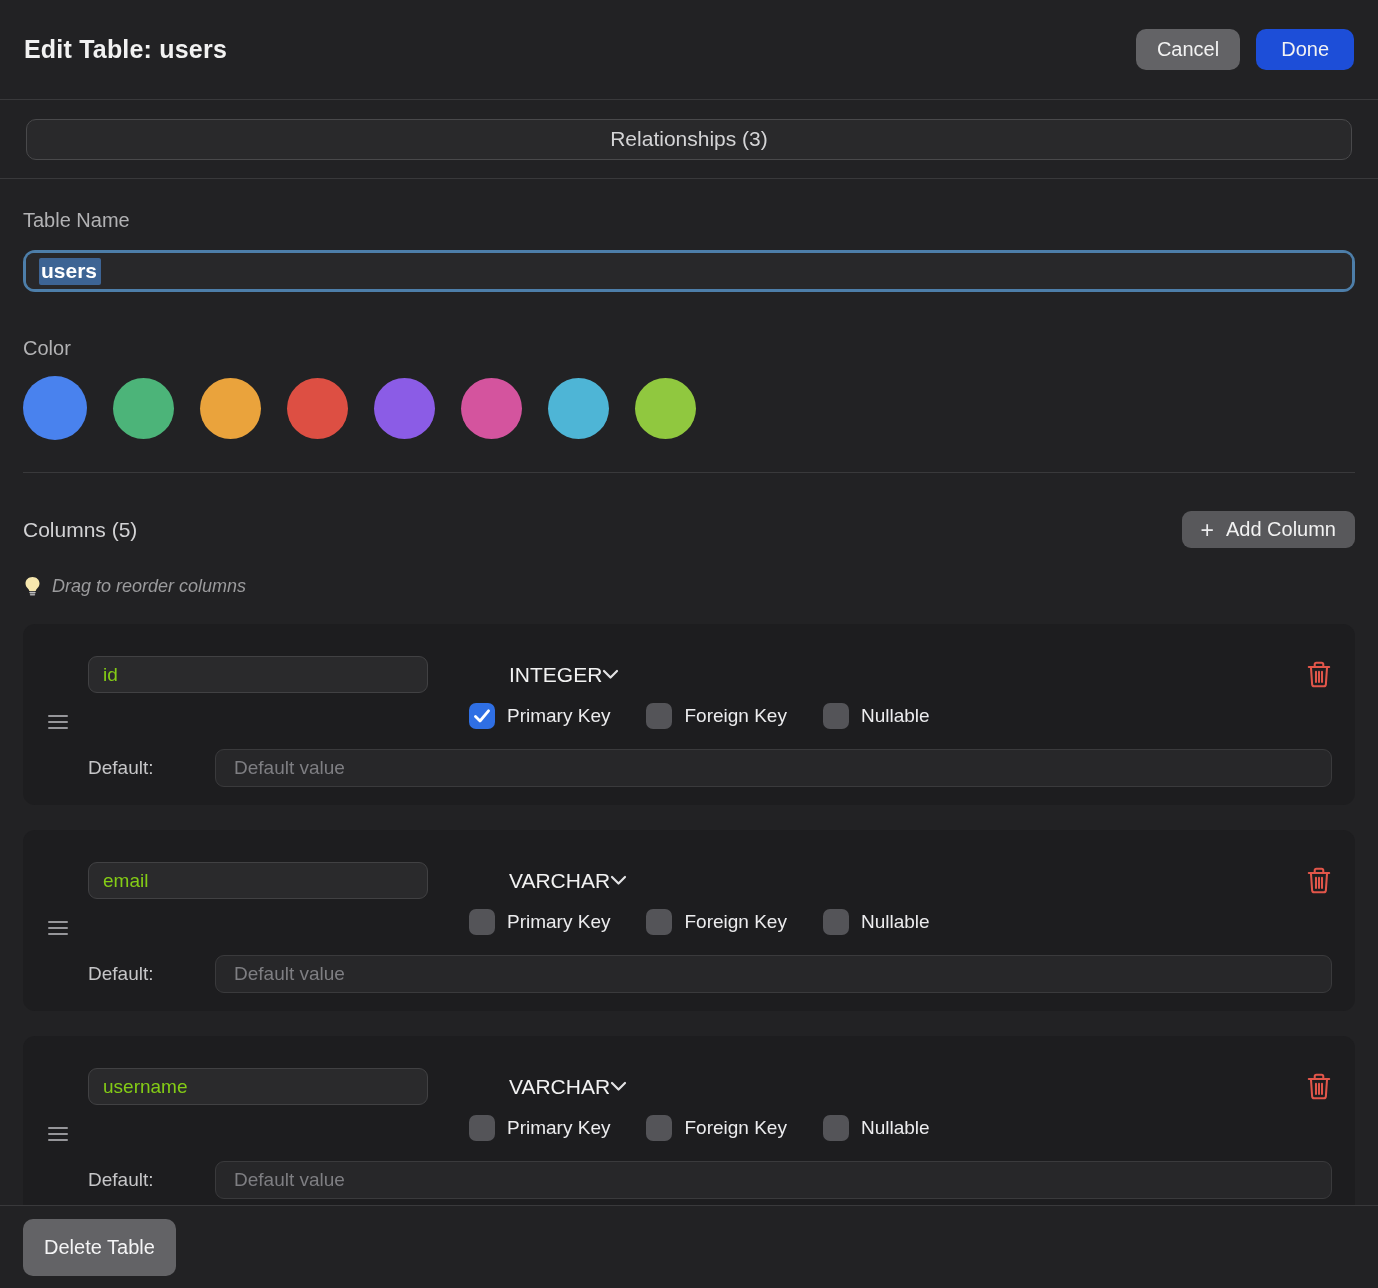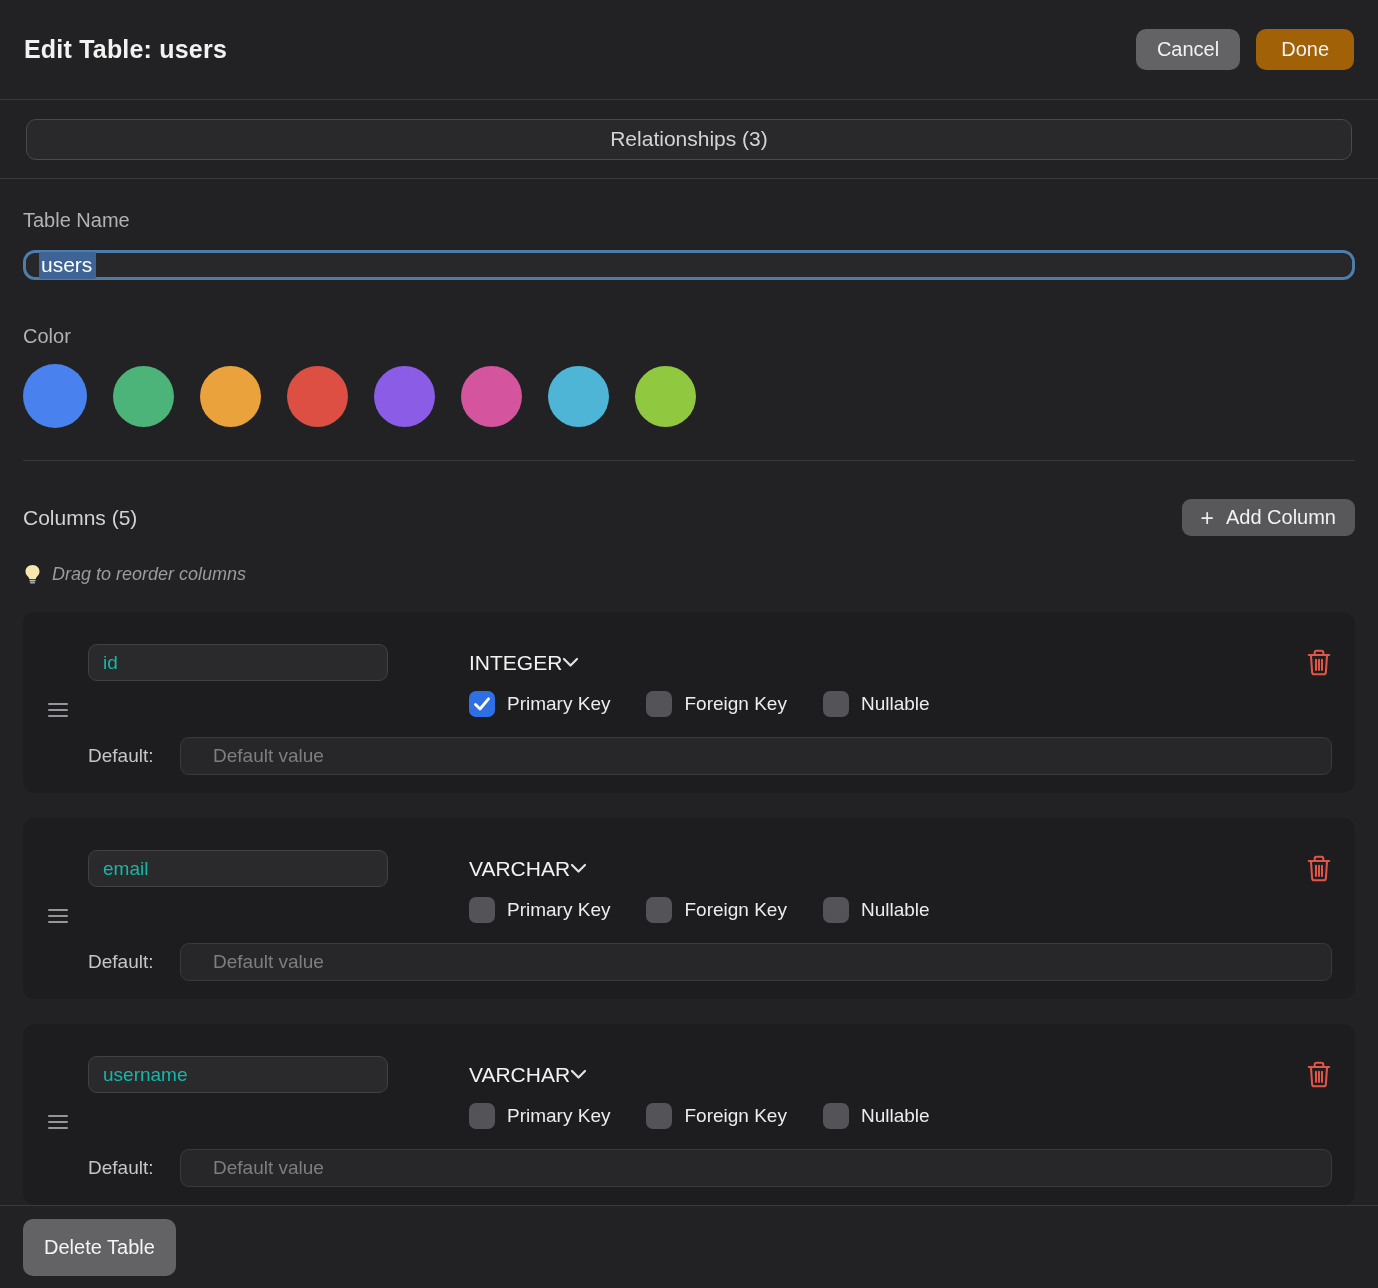--- a/index.html
+++ b/index.html
@@ -5,38 +5,38 @@
   * { margin:0; padding:0; box-sizing:border-box; font-family:"Liberation Sans", sans-serif; }
   html,body { width:1378px; height:1288px; overflow:hidden; }
   body { background:#222224; color:#f0f0f0; }
 
   
   .header { height:100px; display:flex; align-items:center; padding:0 24px;
             border-bottom:1px solid #39393b; }
   .title { font-size:25px; font-weight:bold; color:#f2f2f2; margin-right:auto; letter-spacing:.2px; }
   .btn { border:none; font-size:20px; color:#f2f2f2; border-radius:10px; padding:9px 21px; cursor:pointer; }
   .btn-cancel { background:#636366; margin-right:16px; }
-  .btn-done { background:#a16207; padding:9px 25px; }
+  .btn-done { background:#1d4ed8; padding:9px 25px; }
 
   
   .tabbar { height:79px; display:flex; align-items:center; padding:0 26px;
             border-bottom:1px solid #39393b; }
   .segmented { flex:1; height:41px; background:#29292b; border:1px solid #49494b;
                border-radius:10px; display:flex; padding:2px; }
   .segment { flex:1; display:flex; align-items:center; justify-content:center;
              font-size:21px; color:#d4d4d6; border-radius:8px; cursor:pointer; }
   .segment.selected { background:#636366; color:#f2f2f2; }
 
   
   .content { height:1026px; overflow:hidden; padding:0 23px; }
   .field-label { font-size:20px; color:#b2b2b4; }
   .lbl-tablename { margin-top:30px; }
   .name-wrap { margin-top:18px; border:3px solid #4d7ea9; border-radius:12px; background:#232325; }
-  .name-inner { height:24px; border-radius:13px; background:#28282a; display:flex;
-                align-items:center; padding:0 13px; font-size:21px; color:#fff; }
+  .name-inner { height:36px; border-radius:8px; background:#28282a; display:flex;
+                align-items:center; padding:0 13px; font-size:21px; color:#fff;font-weight:bold; }
   .sel-text { background:#3d6494; padding:1px 4px 2px 2px; border-radius:2px; }
 
   .lbl-color { margin-top:45px; }
   .swatches { margin-top:16px; display:flex; align-items:center; gap:26px; height:64px; }
   .swatch { width:61px; height:61px; border-radius:50%; cursor:pointer; }
   .swatch.selected { width:64px; height:64px; }
 
   .divider { margin-top:32px; height:1px; background:#39393b; }
 
   .cols-head { margin-top:38px; display:flex; align-items:center; justify-content:space-between; }
@@ -50,40 +50,40 @@
 
   .cards { margin-top:27px; }
   .card { background:#1d1d1f; border-radius:12px; padding:32px 23px 18px 0;
           display:grid; grid-template-columns:65px 1fr; }
   .card + .card { margin-top:25px; }
   .handle { align-self:center; margin-left:25px; width:20px; display:flex;
             flex-direction:column; gap:4px; cursor:grab; }
   .handle span { height:2px; background:#96969a; border-radius:1px; }
 
   .row1 { display:flex; align-items:center; }
-  .col-name-input { width:300px; height:37px; background:#2a2a2c; border:1px solid #414143;
-                    border-radius:9px; padding:0 14px; font-size:19px; color:#14b8a6; outline:none; }
+  .col-name-input { width:340px; height:37px; background:#2a2a2c; border:1px solid #414143;
+                    border-radius:9px; padding:0 14px; font-size:19px; color:#84cc16; outline:none; }
   .type-select { margin-left:81px; display:flex; align-items:center; 
                  font-size:21px; color:#f2f2f2; cursor:pointer; background:none; border:none; }
   .trash-btn { margin-left:auto; background:none; border:none; cursor:pointer;
                display:flex; align-items:center; }
 
   .row2 { margin-top:10px; margin-left:381px; display:flex; align-items:center; gap:36px; }
   .checkbox-group { display:flex; align-items:center; gap:12px; font-size:19px;
                     color:#ececee; cursor:pointer; }
   .checkbox { width:26px; height:26px; border-radius:7px; background:#545458;
               display:flex; align-items:center; justify-content:center; }
   .checkbox svg { display:none; }
   .checkbox.checked { background:#2f6fe4; }
   .checkbox.checked svg { display:block; }
 
   .row3 { margin-top:20px; display:flex; align-items:center; }
   .default-label { font-size:19px; color:#c6c6c8; width:92px; flex:none; }
   .default-input { flex:1; height:38px; background:#272729; border:1px solid #3a3a3c;
-                   border-radius:9px; padding:0 32px; font-size:19px; color:#f0f0f0; outline:none; }
+                   border-radius:9px; padding:0 18px; font-size:19px; color:#f0f0f0; outline:none;margin-left:35px; }
   .default-input::placeholder { color:#7e7e82; }
 
   
   .footer { height:83px; border-top:1px solid #39393b; display:flex; align-items:center;
             padding:0 23px; }
   .btn-delete { background:#636366; border:none; border-radius:10px; color:#f4f4f5;
                 font-size:20px; padding:17px 21px; cursor:pointer; }
 </style>
 </head>
 <body>

